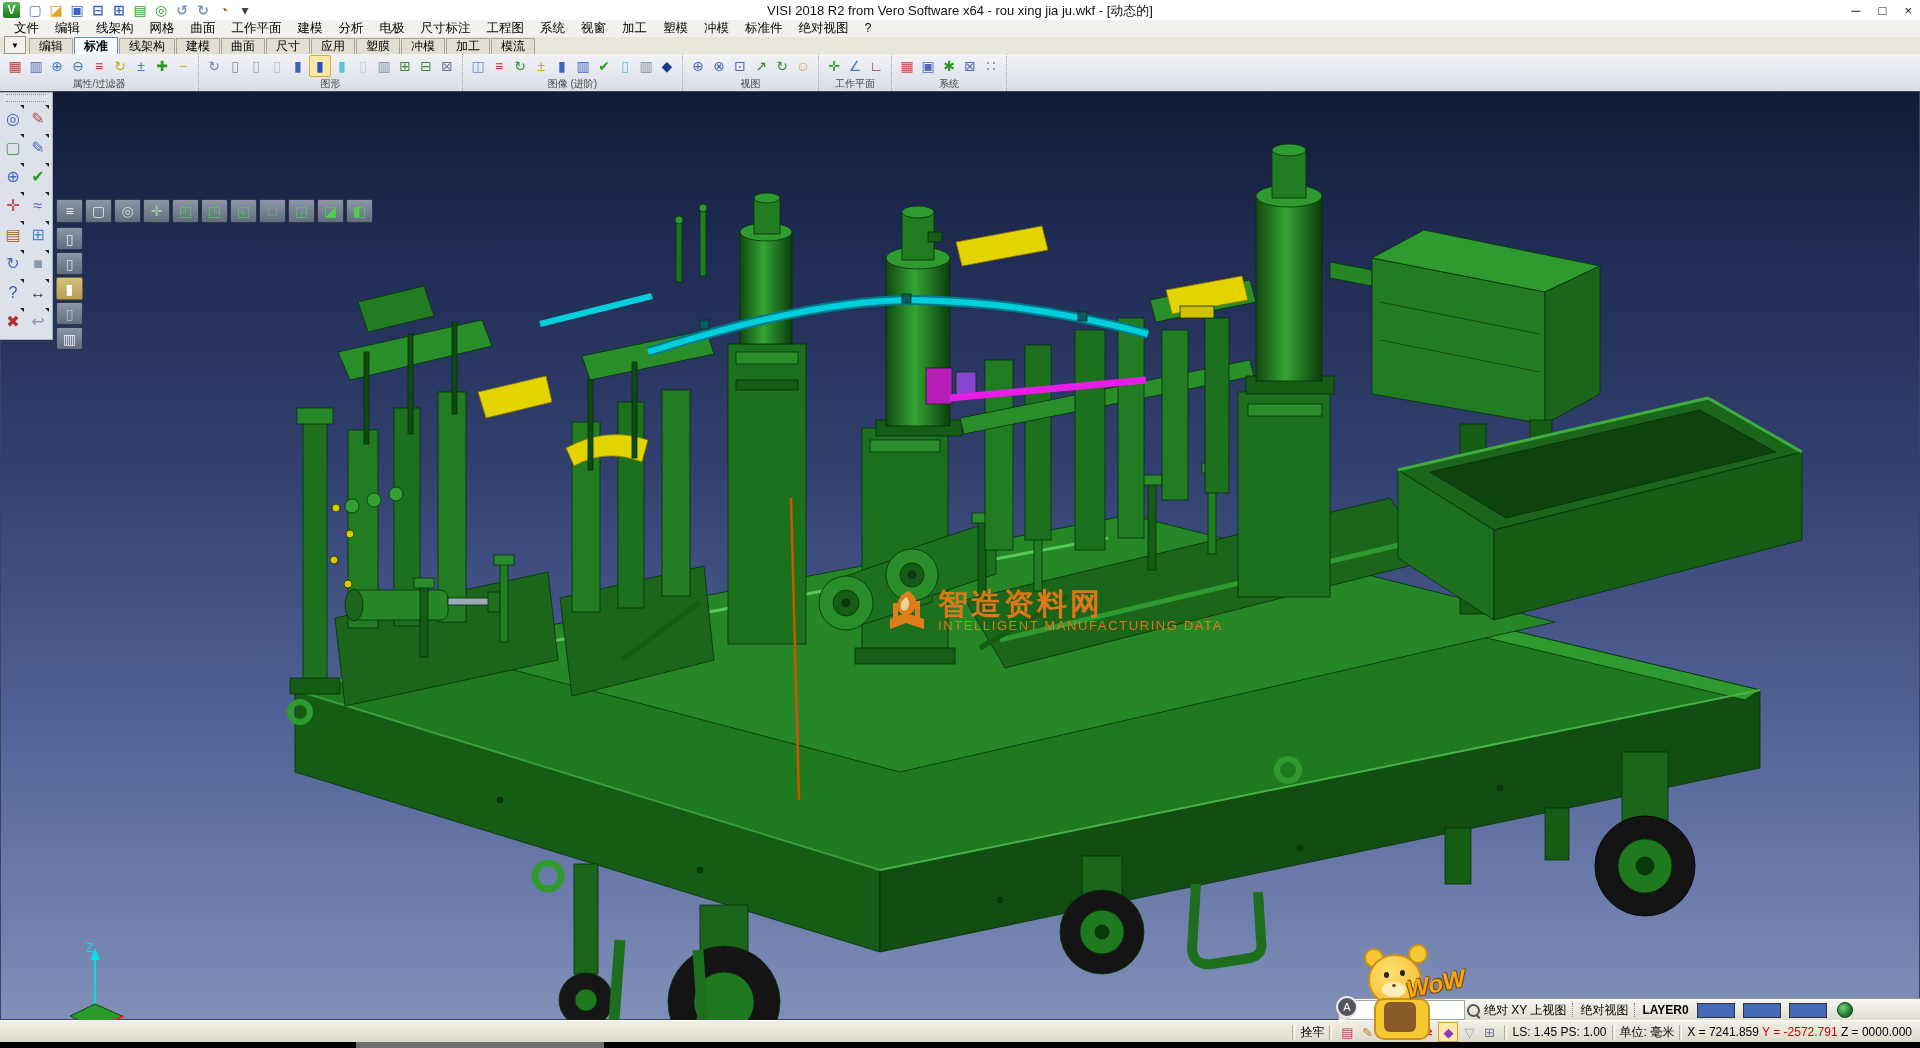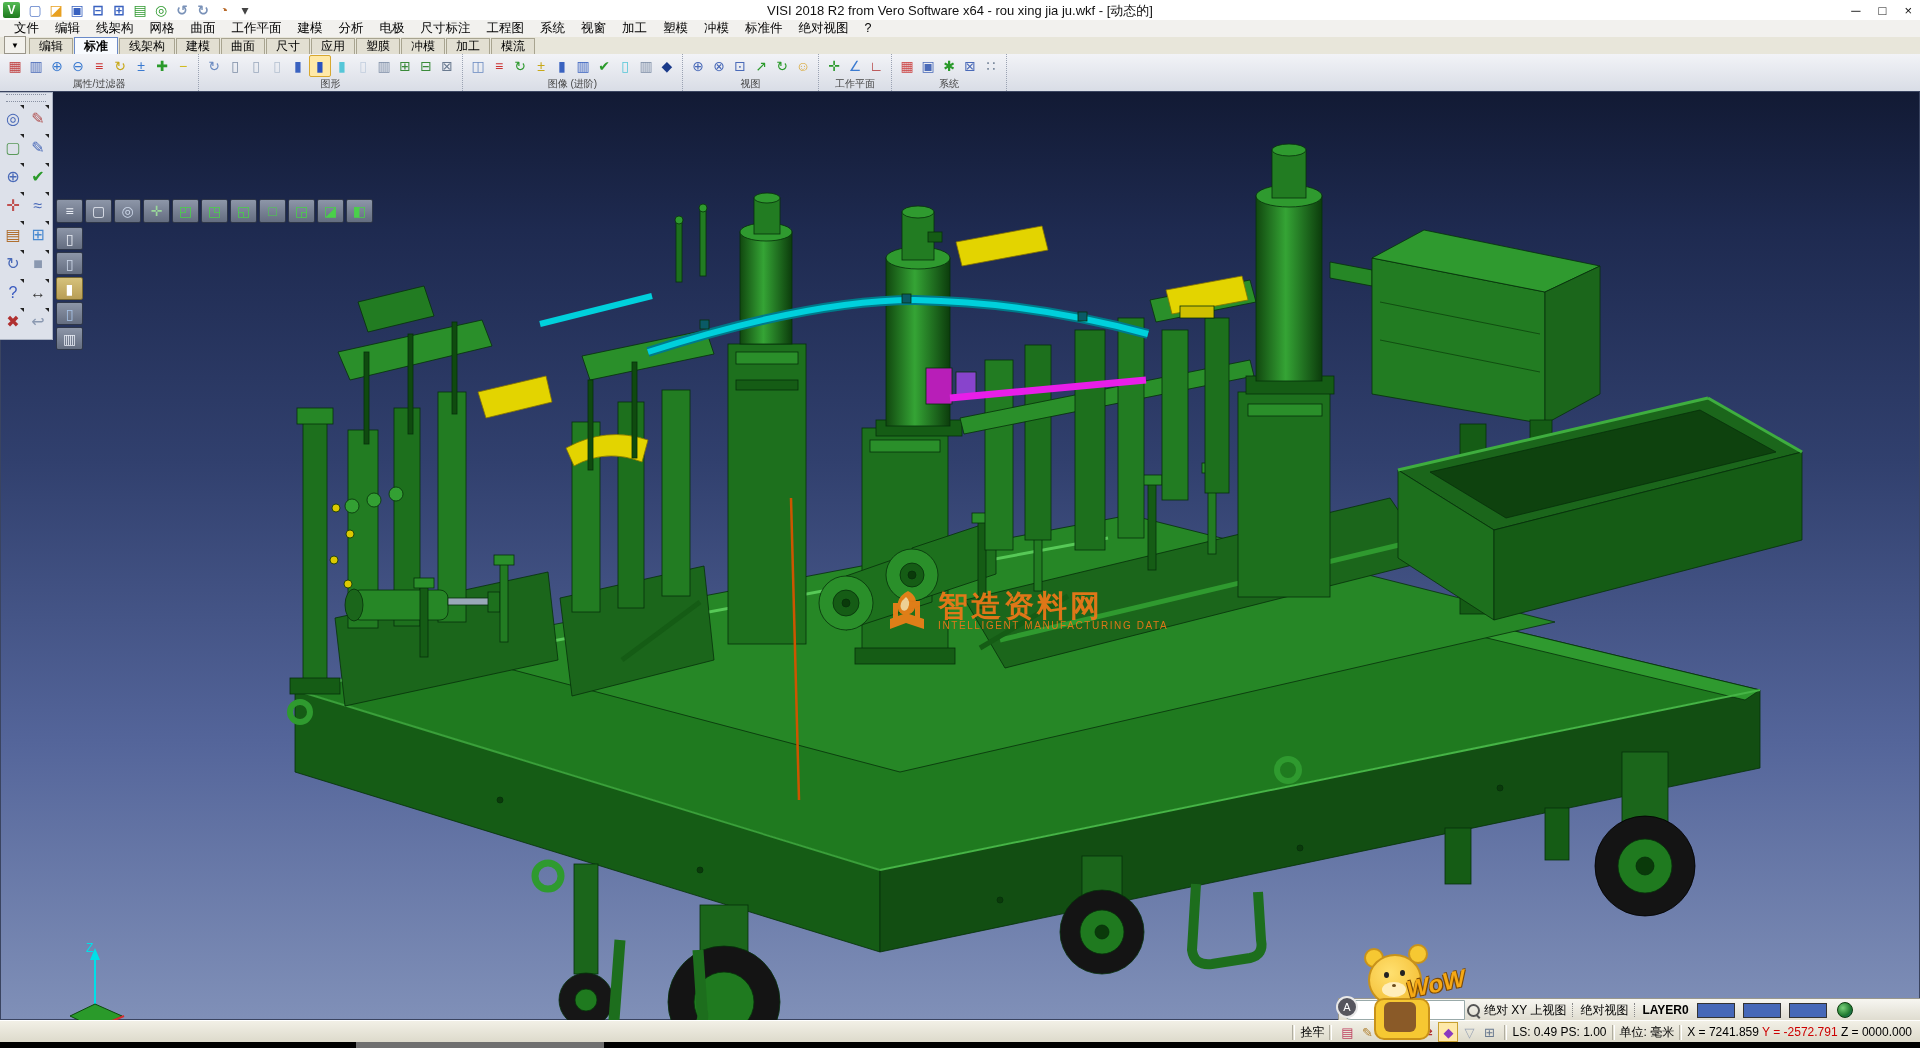--- a/index.html
+++ b/index.html
@@ -59,21 +59,21 @@
   
   #disptb{top:136px;left:56px;display:flex;flex-direction:column;gap:2px;}
   .dbtn{height:21px;}
   .dbtn[data-selected="true"]{background:linear-gradient(#d6c27c,#b89d55);border-color:#7a6a30;}
 
   
   #triad{left:50px;top:845px;}
   
   #watermark{left:884px;top:498px;display:flex;align-items:center;gap:8px;opacity:.92;}
   #wmtext .t1{font-size:30px;font-weight:bold;color:#f07818;letter-spacing:3px;line-height:28px;}
-  #wmtext .t2{font-size:10px;color:#f07818;letter-spacing:1.6px;text-align:right;}
+  #wmtext .t2{font-size:13px;color:#f07818;letter-spacing:1.6px;text-align:right;}
 
   
   #rowA{left:1338px;top:998px;width:582px;height:22px;background:linear-gradient(#f7f6f1,#dedbce);
         border:1px solid #9a988c;display:flex;align-items:center;font-size:12px;}
   #searchbox{width:116px;height:16px;background:#fff;border:1px solid #9aa;border-radius:8px 0 0 8px;margin-left:4px;}
   #maglens{width:9px;height:9px;border:2px solid #555;border-radius:50%;position:relative;margin:0 4px 0 2px;}
   #maglens:after{content:"";position:absolute;width:2px;height:5px;background:#555;left:8px;top:8px;transform:rotate(-45deg);}
   .sepA{width:1px;height:14px;border-left:1px dotted #888;margin:0 6px;}
   #rowA .lbl{white-space:nowrap;}
   #layerlbl{font-weight:bold;}
@@ -775,21 +775,21 @@
         <span>◆</span>
       </span>
       <span class="sic" title="mask-filter-icon" style="color: rgb(154, 164, 180);">
         <span>▽</span>
       </span>
       <span class="sic" title="window-state-icon" style="color: rgb(106, 122, 144);">
         <span>⊞</span>
       </span>
     </span>
   <span class="sepB"></span>
-  <span class="txt">LS: 0.49 PS: 1.00</span>
+  <span class="txt">LS: 1.45 PS: 1.00</span>
   <span class="sepB"></span>
   <span class="txt">单位: 毫米</span>
   <span class="sepB"></span>
   <span id="coords">
     <span>X = 7241.859</span>
     <span id="coordY">Y = -2572.791</span>
     <span>Z = 0000.000</span>
   </span>
 </div>
 

